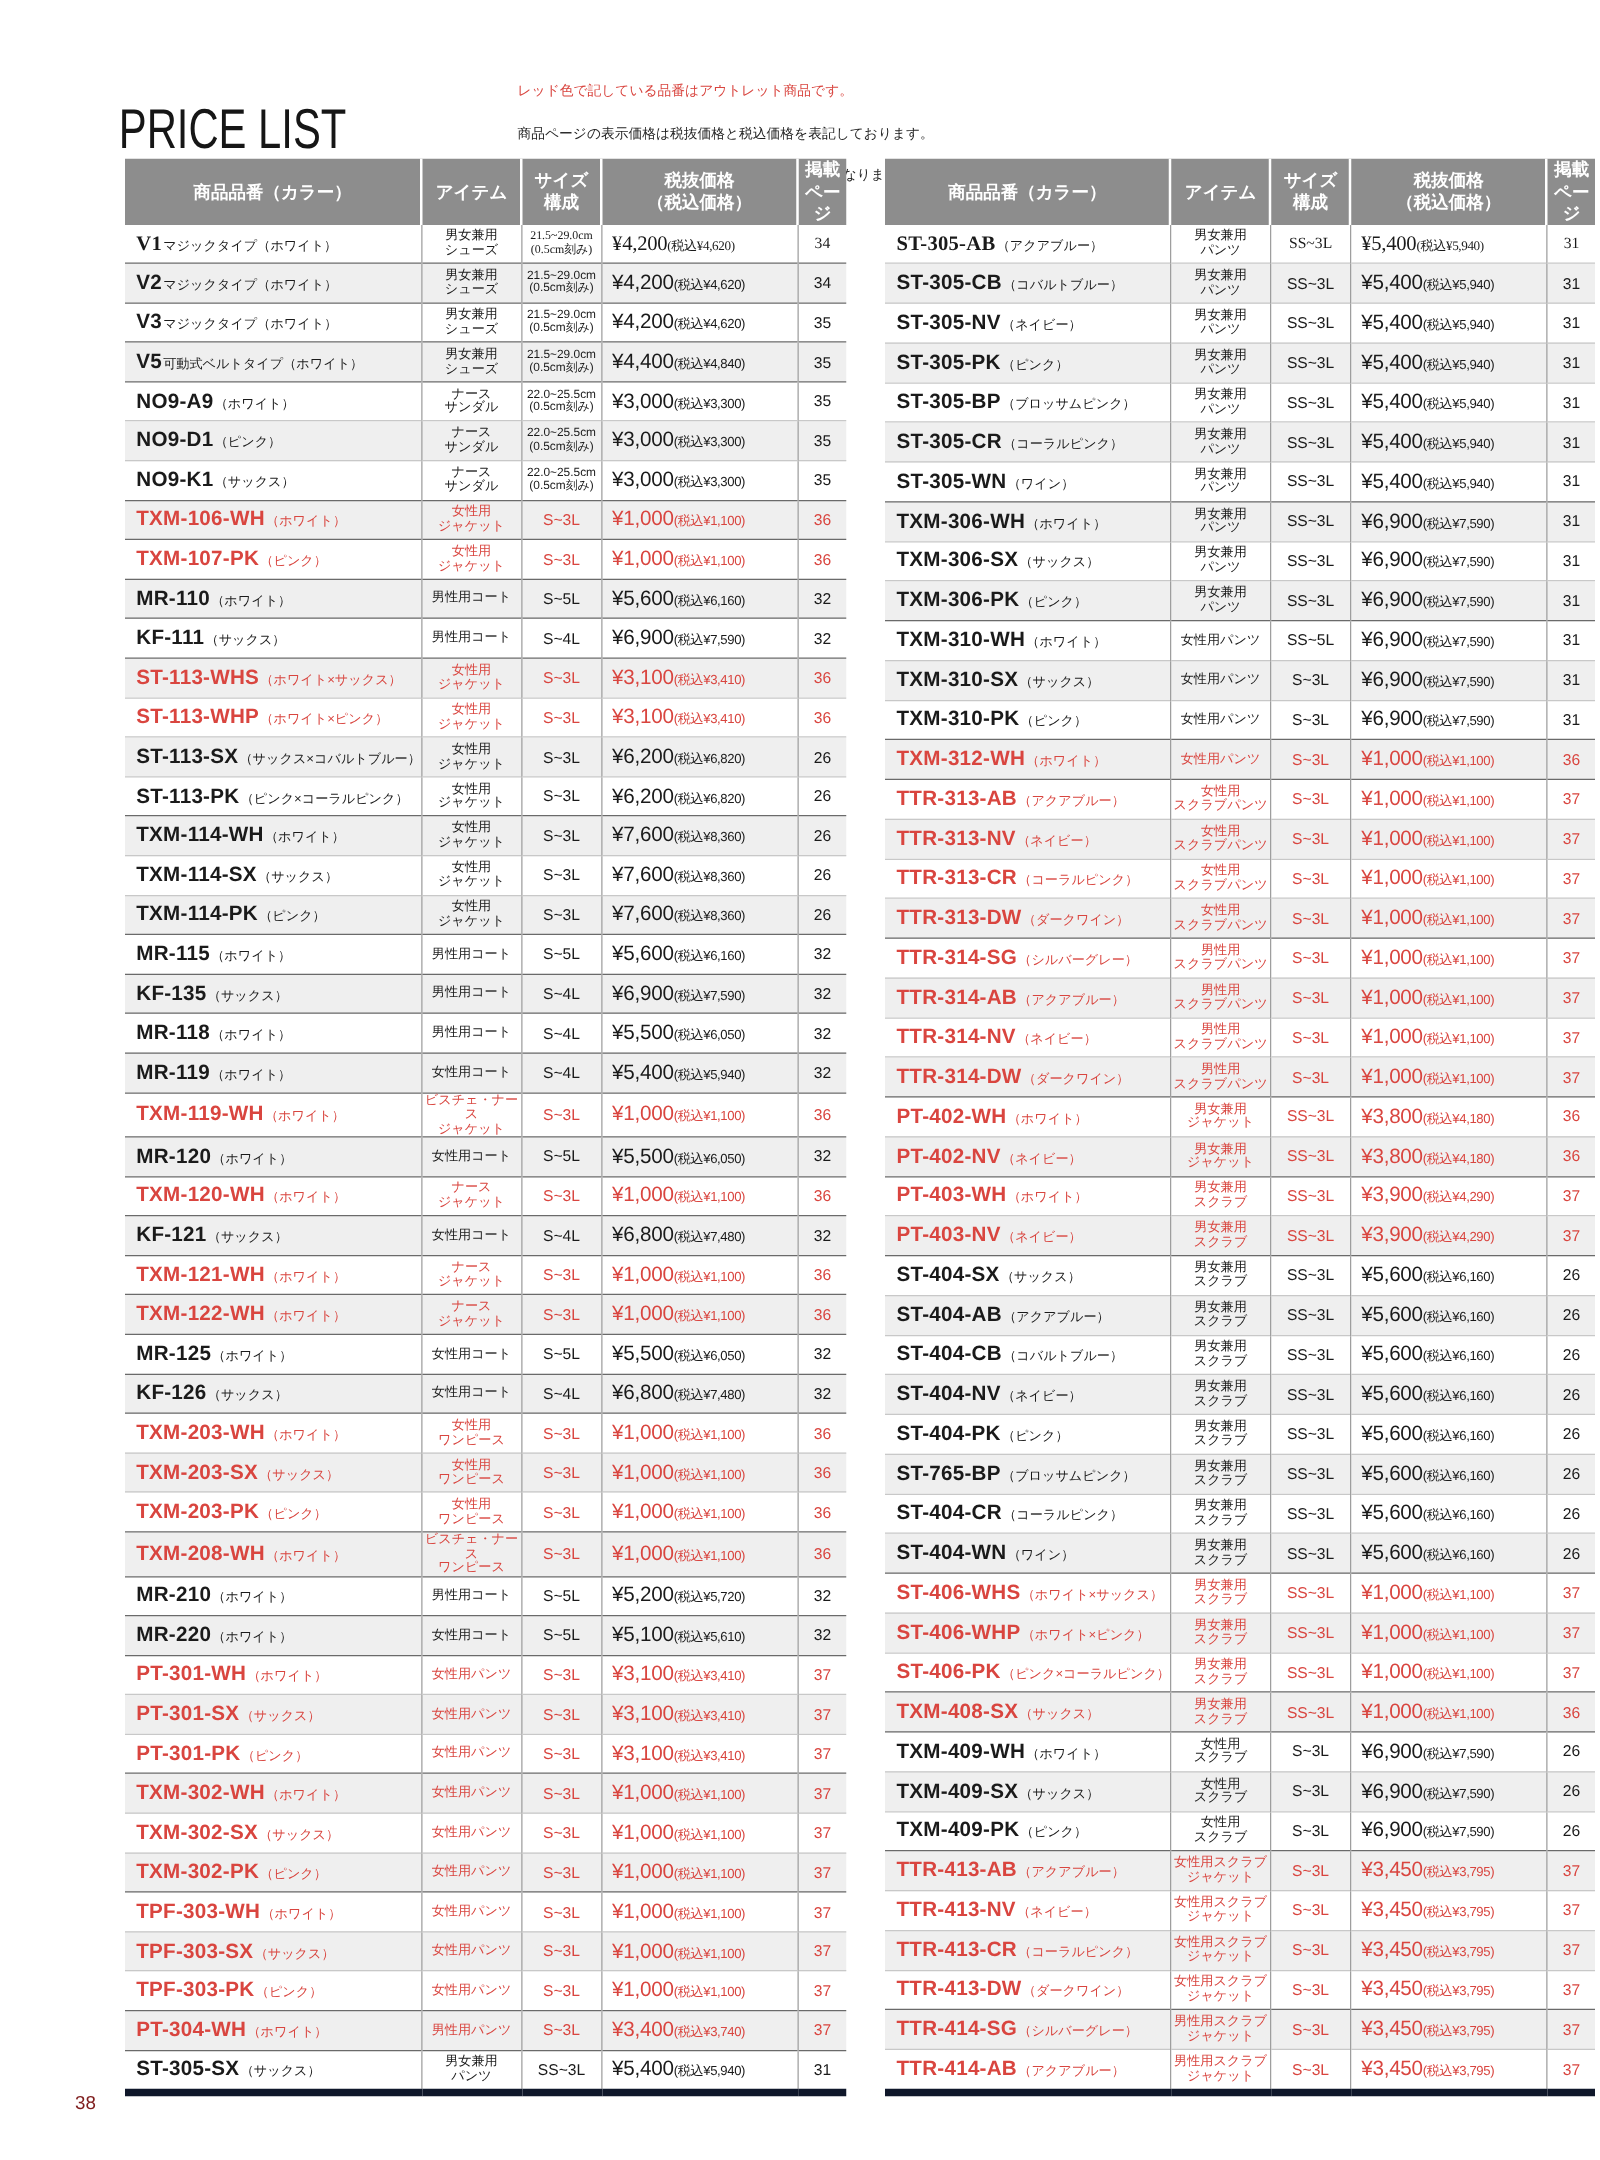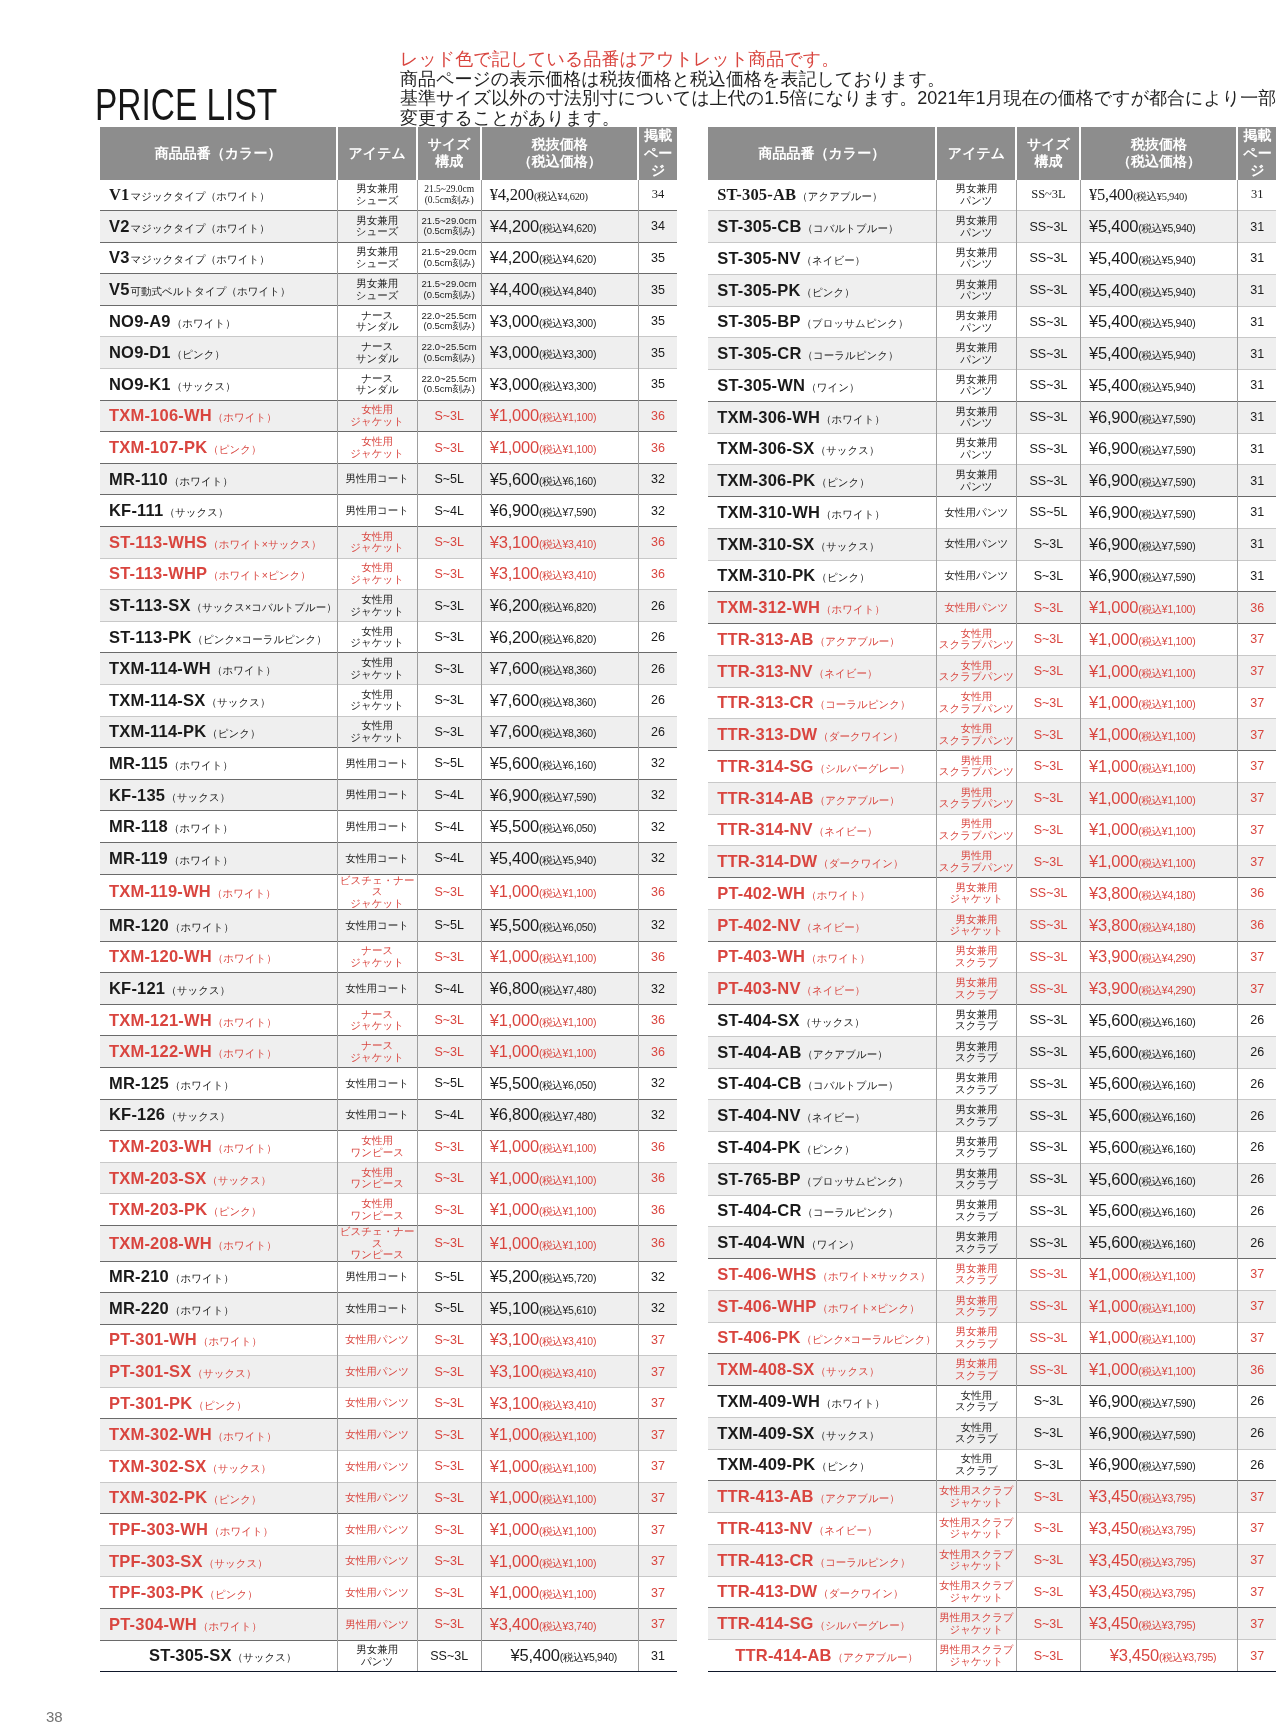--- a/index.html
+++ b/index.html
@@ -4,49 +4,49 @@
 <style>
   html,body{margin:0;padding:0;background:#ffffff;}
   .sheet{position:relative;width:1280px;height:1728px;background:#fff;overflow:hidden;
          font-family:"Liberation Sans","DejaVu Sans",sans-serif;color:#1a1a1a;}
 
   .page-title{position:absolute;left:95px;top:50px;font-size:44px;font-weight:300;
               letter-spacing:0px;color:#161616;transform:scale(0.76,1.02);transform-origin:left top;
               white-space:nowrap;}
 
   .notes{position:absolute;left:400px;top:50px;}
-  .note{margin:0;font-size:18px;line-height:19.5px;color:#1f1f1f;}
+  .note{margin:14px;font-size:11px;line-height:19.5px;color:#1f1f1f;}
   .note-red{color:var(--red,#d9453f);}
 
   .tables{position:absolute;left:100px;top:127px;display:flex;gap:31px;}
   table{border-collapse:collapse;table-layout:fixed;}
   th{background:var(--head-bg,#8d8d8d);color:#fff;font-size:14px;font-weight:bold;height:52px;
      line-height:1.25;white-space:pre-line;vertical-align:middle;padding:0;border-left:2px solid #fff;}
   th:first-child{border-left:none;}
   tbody td{border-top:1px solid #c8c8c8;border-left:1px solid #9e9e9e;height:30.6px;
            padding:0;vertical-align:middle;}
   tbody td:first-child{border-left:none;}
   tbody tr:first-child td{border-top:none;font-family:Liberation Serif, serif;}
   tbody tr.gs td{border-top:1px solid #6a6a6a;}
   tbody tr:nth-child(even){background:var(--alt,#efefef);}
-  tbody tr:last-child td{border-bottom:1px solid #0f172a;text-align:center;}
+  tbody tr:last-child td{border-bottom:6px solid #0f172a;}
   tbody tr.red td{color:var(--red,#d9453f);}
 
   .c-code{padding-left:9px;white-space:nowrap;}
   .code{font-size:16.5px;font-weight:bold;letter-spacing:0.2px;}
   .cdesc{font-size:10.5px;margin-left:1px;}
   .c-item{text-align:center;font-size:10.5px;line-height:11.5px;white-space:pre-line;}
   .c-size{text-align:center;font-size:12.5px;white-space:pre-line;}
   .c-size.sm{font-size:9.5px;line-height:10.5px;}
   .c-price{padding-left:8px;white-space:nowrap;}
   .pr{font-size:16.5px;letter-spacing:-0.2px;}
   .tx{font-size:10.5px;letter-spacing:-0.3px;}
   .c-page{text-align:center;font-size:12.5px;}
 
-  .page-number{position:absolute;left:46px;top:1674px;font-size:15px;color:#737373;margin-top:34px;}
+  .page-number{position:absolute;left:60px;top:1674px;font-size:15px;color:#7f1d1d;}
 </style>
 </head>
 <body>
 
 <div class="sheet">
   <h1 class="page-title">PRICE LIST</h1>
 
   <div class="notes">
     <p class="note note-red">レッド色で記している品番はアウトレット商品です。</p>
     <p class="note">商品ページの表示価格は税抜価格と税込価格を表記しております。</p>

